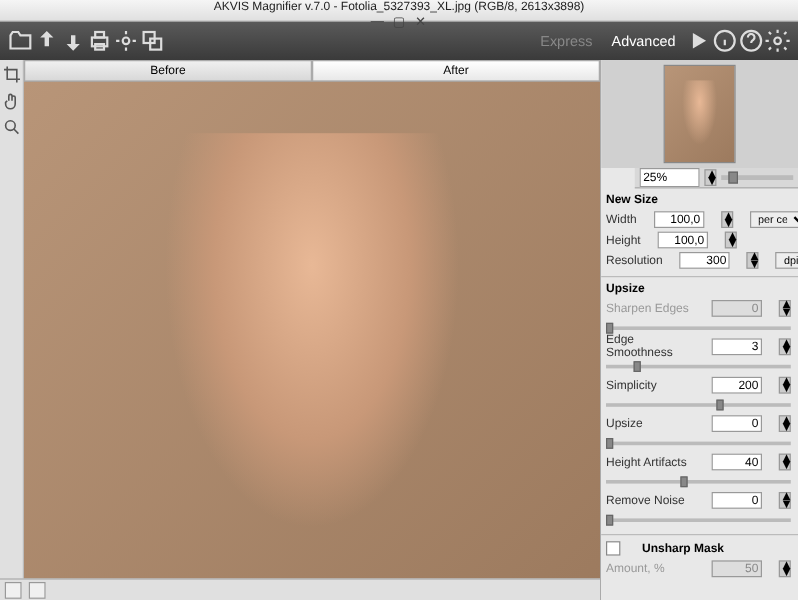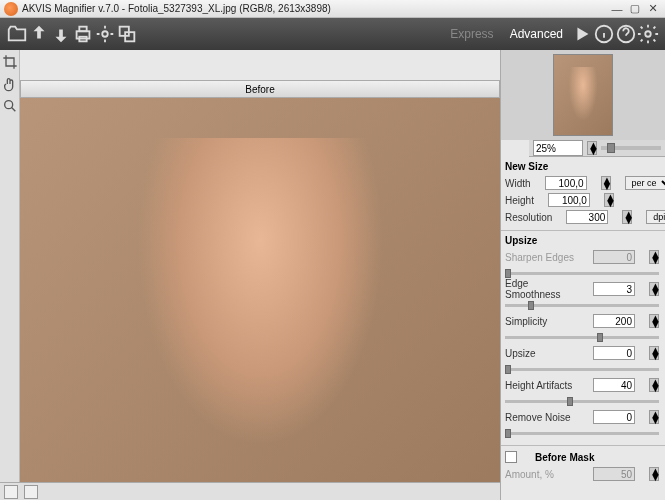--- a/index.html
+++ b/index.html
@@ -1,30 +1,30 @@
 <!DOCTYPE html>
 <html><head>
 <meta charset="utf-8">
 <style>
 * { margin: 0; padding: 0; box-sizing: border-box; font-family: Arial, sans-serif; font-size: 11px; }
 body { width: 665px; height: 500px; background: #e8e8e8; overflow: hidden; }
-.titlebar { height: 18px; background: linear-gradient(#f5f5f5,#e0e0e0); display: flex; align-items: center; padding: 0 4px; border-bottom: 1px solid #bbb; }
+.titlebar { height: 18px; background: linear-gradient(#f5f5f5,#e0e0e0); display: flex; align-items: center; padding: 0 4px; border-bottom: 1px solid #bbb; flex-direction: column; }
 .titlebar-icon { width: 14px; height: 14px; background: radial-gradient(circle at 40% 40%, #ff9a56, #d96520); border-radius: 50%; margin-right: 4px; }
 .titlebar-text { flex: 1; color: #222; font-size: 10px; }
 .win-btns { display: flex; gap: 2px; }
 .win-btn { width: 16px; height: 14px; display: flex; align-items: center; justify-content: center; color: #444; cursor: pointer; }
 .toolbar { height: 32px; background: linear-gradient(#5a5a5a,#3a3a3a); display: flex; align-items: center; padding: 0 6px; }
 .tb-icon { width: 22px; height: 22px; display: flex; align-items: center; justify-content: center; color: #ddd; cursor: pointer; }
 .tb-spacer { flex: 1; }
 .tb-text { color: #888; padding: 0 8px; cursor: pointer; font-size: 12px; }
 .tb-text.active { color: #fff; }
 .main { display: flex; height: 450px; }
 .left-tools { width: 20px; background: #e0e0e0; border-right: 1px solid #bbb; display: flex; flex-direction: column; align-items: center; padding-top: 4px; gap: 6px; }
 .lt-icon { width: 16px; height: 16px; display: flex; align-items: center; justify-content: center; color: #555; cursor: pointer; }
-.center { flex: 1; display: flex; flex-direction: column; margin-top: 30px; }
+.center { flex: 1; display: flex; flex-direction: column; }
 .tabs { height: 18px; display: flex; background: #d8d8d8; }
 .tab { flex: 1; text-align: center; line-height: 18px; border: 1px solid #aaa; background: linear-gradient(#f0f0f0,#d8d8d8); cursor: pointer; font-size: 10px; }
 .tab.active { background: linear-gradient(#fff,#e8e8e8); }
 .canvas { flex: 1; background: #888; display: flex; align-items: center; justify-content: center; overflow: hidden; }
 .photo { width: 100%; height: 100%; background: linear-gradient(135deg, #b89578 0%, #9c7a5e 100%); position: relative; }
 .photo-subject { position: absolute; top: 10%; left: 20%; right: 20%; bottom: 5%; background: radial-gradient(ellipse at 50% 30%, #e8b896 0%, #c89878 40%, transparent 60%); }
 .right-panel { width: 165px; background: #e8e8e8; border-left: 1px solid #aaa; display: flex; flex-direction: column; overflow-y: auto; }
 .nav-header { height: 16px; background: linear-gradient(#e8e8e8,#d0d0d0); text-align: center; line-height: 16px; font-weight: bold; border-bottom: 1px solid #aaa; font-size: 10px; }
 .nav-preview { height: 90px; display: flex; align-items: center; justify-content: center; background: #d0d0d0; padding: 4px; }
 .nav-thumb { width: 60px; height: 82px; background: linear-gradient(135deg, #b89578, #9c7a5e); border: 1px solid #888; position: relative; }
@@ -143,20 +143,21 @@
         <svg viewBox="0 0 24 24" fill="none" stroke="currentColor" stroke-width="2">
           <circle cx="10" cy="10" r="6"></circle>
           <path d="M20 20l-6-6"></path>
         </svg>
       </div>
   </div>
 
   <div class="center">
     <div class="tabs">
       <div class="tab">Before</div>
+      <div class="tab active">After</div>
     </div>
     <div class="canvas">
       <div class="photo">
         <div class="photo-subject"></div>
       </div>
     </div>
   </div>
 
   <div class="right-panel">
     <div class="nav-preview">
@@ -284,21 +285,21 @@
       <div class="slider-row">
           <div class="mini-slider">
             <div class="mini-thumb" style="left:0%"></div>
           </div>
         </div>
     </div>
 
     <div class="section">
       <div class="param-row">
           <div class="checkbox"></div>
-          <span class="section-title" style="flex:1">Before Mask</span>
+          <span class="section-title" style="flex:1">Unsharp Mask</span>
         </div>
       <div class="param-row">
           <span class="param-label disabled">Amount, %</span>
           <input class="param-input disabled" value="50" style="">
           <div class="spinner">
             <span>▲</span>
             <span>▼</span>
           </div>
         </div>
       <div class="slider-row"></div>

